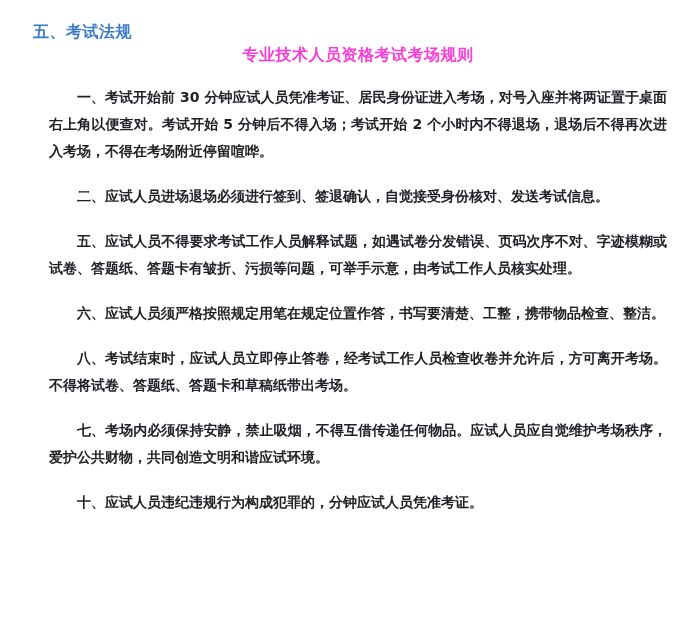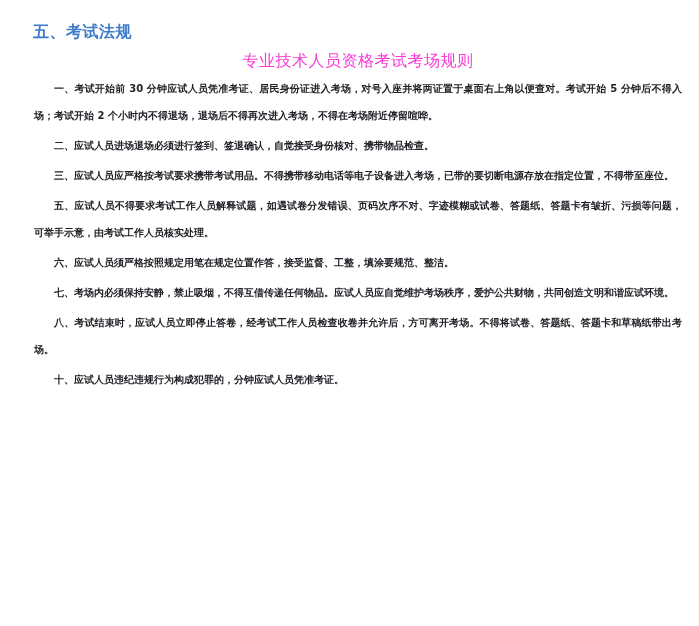--- a/index.html
+++ b/index.html
@@ -20,53 +20,52 @@
   .section-heading {
     margin: 0;
     padding-left: 2px;
     font-size: 16px;
     font-weight: 700;
     line-height: 23px;
     letter-spacing: 0.5px;
     color: var(--section-heading, #3d7cc9);
   }
   .doc-title {
-    margin: 7px 0 1px 0;
+    margin: 1px 0 1px 0;
     font-size: 16px;
-    font-weight: 400;
+    font-weight: 700;
     line-height: 22px;
     text-align: center;
     letter-spacing: 0.5px;
     color: var(--title, #fa3bd6);
   }
   .rules {
     margin: 0;
   }
   .rules p {
-    margin: 3px;
-    font-size: 10px;
+    margin: 18px;
+    font-size: 14px;
     font-weight: 600;
     line-height: 27px;
     color: var(--body-text, #212227);
     text-align: justify;
     text-justify: inter-ideograph;
     text-indent: 2em;
   }
 </style>
 </head>
 <body>
 
 <div class="page">
   <h2 class="section-heading">五、考试法规</h2>
 
   <h1 class="doc-title">专业技术人员资格考试考场规则</h1>
 
   <div class="rules">
     <p>一、考试开始前 30 分钟应试人员凭准考证、居民身份证进入考场，对号入座并将两证置于桌面右上角以便查对。考试开始 5 分钟后不得入场；考试开始 2 个小时内不得退场，退场后不得再次进入考场，不得在考场附近停留喧哗。</p>
-    <p>二、应试人员进场退场必须进行签到、签退确认，自觉接受身份核对、携带物品检查。</p>
-    <p>三、应试人员应严格按考试要求携带考试用品。不得携带移动电话等电子设备进入考场，已带的要切断电源存放在指定位置，不得带至座位。</p>
+    <p>二、应试人员进场退场必须进行签到、签退确认，自觉接受身份核对、发送考试信息。</p>
     <p>五、应试人员不得要求考试工作人员解释试题，如遇试卷分发错误、页码次序不对、字迹模糊或试卷、答题纸、答题卡有皱折、污损等问题，可举手示意，由考试工作人员核实处理。</p>
-    <p>六、应试人员须严格按照规定用笔在规定位置作答，接受监督、工整，填涂要规范、整洁。</p>
+    <p>六、应试人员须严格按照规定用笔在规定位置作答，书写要清楚、工整，携带物品检查、整洁。</p>
+    <p>八、考试结束时，应试人员立即停止答卷，经考试工作人员检查收卷并允许后，方可离开考场。不得将试卷、答题纸、答题卡和草稿纸带出考场。</p>
     <p>七、考场内必须保持安静，禁止吸烟，不得互借传递任何物品。应试人员应自觉维护考场秩序，爱护公共财物，共同创造文明和谐应试环境。</p>
-    <p>八、考试结束时，应试人员立即停止答卷，经考试工作人员检查收卷并允许后，方可离开考场。不得将试卷、答题纸、答题卡和草稿纸带出考场。</p>
     <p>十、应试人员违纪违规行为构成犯罪的，分钟应试人员凭准考证。</p>
   </div>
 </div>
 
 </body></html>

